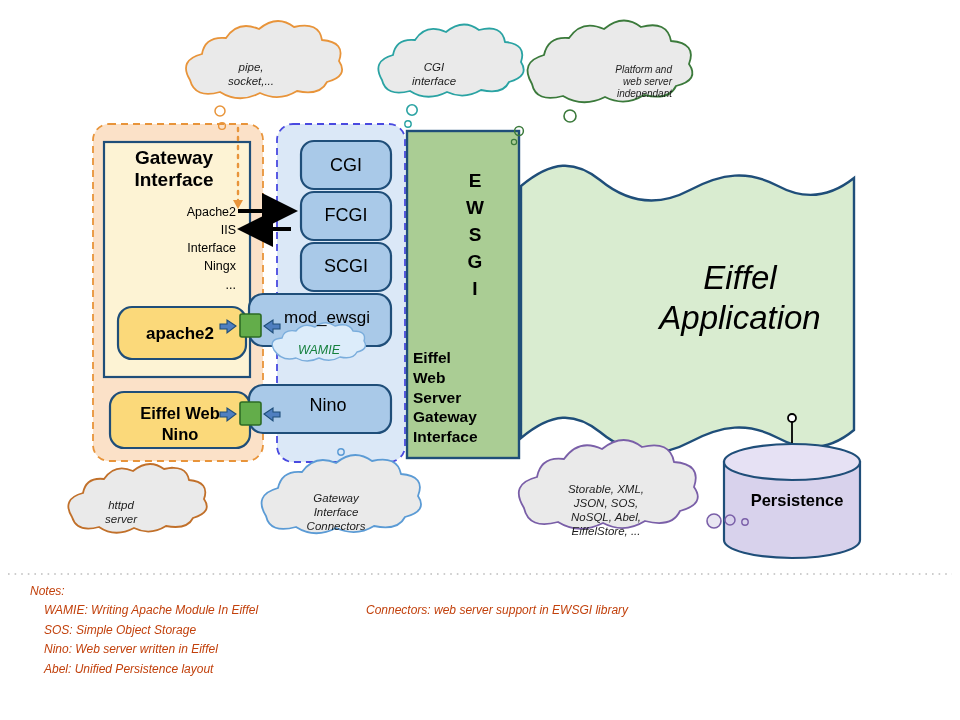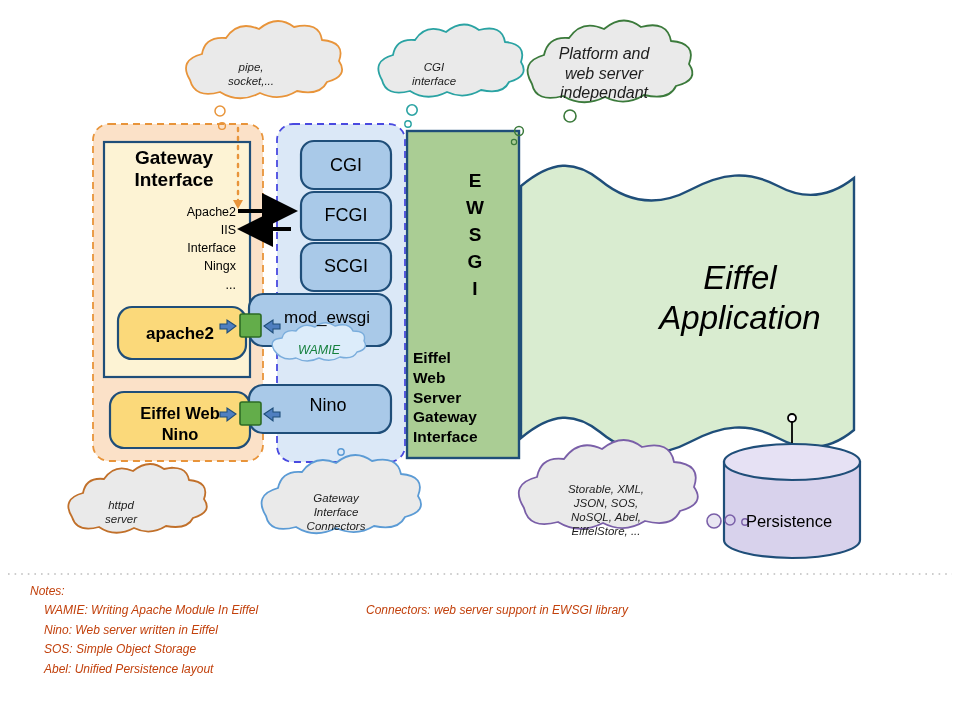--- a/index.html
+++ b/index.html
@@ -24,26 +24,26 @@
   .fcgi-lbl{left:300px;top:205px;width:92px;font-size:18px;}
   .scgi-lbl{left:300px;top:256px;width:92px;font-size:18px;}
   .mod-lbl{left:266px;top:308px;width:122px;font-size:17px;}
   .nino-lbl{left:272px;top:395px;width:112px;font-size:18px;}
   .wamie-lbl{left:282px;top:343px;width:74px;font-size:12.5px;font-style:italic;color:#15803d;}
 
   .ewsgi-acro{left:440px;top:168px;width:70px;font-size:19px;font-weight:bold;line-height:1.42;}
   .ewsgi-full{left:413px;top:348px;width:110px;font-size:15.5px;font-weight:bold;line-height:1.28;text-align:left;}
 
   .eiffelapp-lbl{left:600px;top:258px;width:280px;font-size:33px;font-style:italic;line-height:1.2;}
-  .persist-lbl{left:722px;top:512px;width:134px;font-size:16.5px;font-weight:normal;}
+  .persist-lbl{left:722px;top:491px;width:134px;font-size:16.5px;font-weight:bold;padding-left:8px;}
 
   .cloud-tx{position:absolute;font-style:italic;color:#1d1d1d;text-align:center;line-height:1.22;}
   .c-pipe{left:196px;top:60px;width:110px;font-size:11.5px;}
   .c-cgi{left:384px;top:60px;width:100px;font-size:11.5px;}
-  .c-plat{left:536px;top:44px;width:136px;font-size:16px;}
+  .c-plat{left:536px;top:64px;width:136px;font-size:10px;text-align:right;}
   .c-httpd{left:78px;top:498px;width:86px;font-size:11.5px;}
   .c-gwc{left:278px;top:491px;width:116px;font-size:11.5px;}
   .c-store{left:530px;top:482px;width:152px;font-size:11.5px;}
 
   .notes{position:absolute;left:30px;top:582px;width:900px;
     font-style:italic;color:#c2410c;font-size:12px;line-height:1.62;}
   .notes .n-head{margin-left:0px;}
   .notes .n-row{margin-left:14px;position:relative;}
   .notes .n-right{position:absolute;left:322px;top:0;white-space:nowrap;}
 </style>
@@ -259,18 +259,18 @@
     <div>NoSQL, Abel,</div>
     <div>EiffelStore, ...</div>
   </div>
 
   <div class="notes">
     <div class="n-head">Notes:</div>
     <div class="n-row">
       <span>WAMIE: Writing Apache Module In Eiffel</span>
       <span class="n-right">Connectors: web server support in EWSGI library</span>
     </div>
+    <div class="n-row">SOS: Simple Object Storage</div>
     <div class="n-row">Nino: Web server written in Eiffel</div>
-    <div class="n-row">SOS: Simple Object Storage</div>
     <div class="n-row">Abel: Unified Persistence layout</div>
   </div>
 
 </div>
 
 </body></html>

